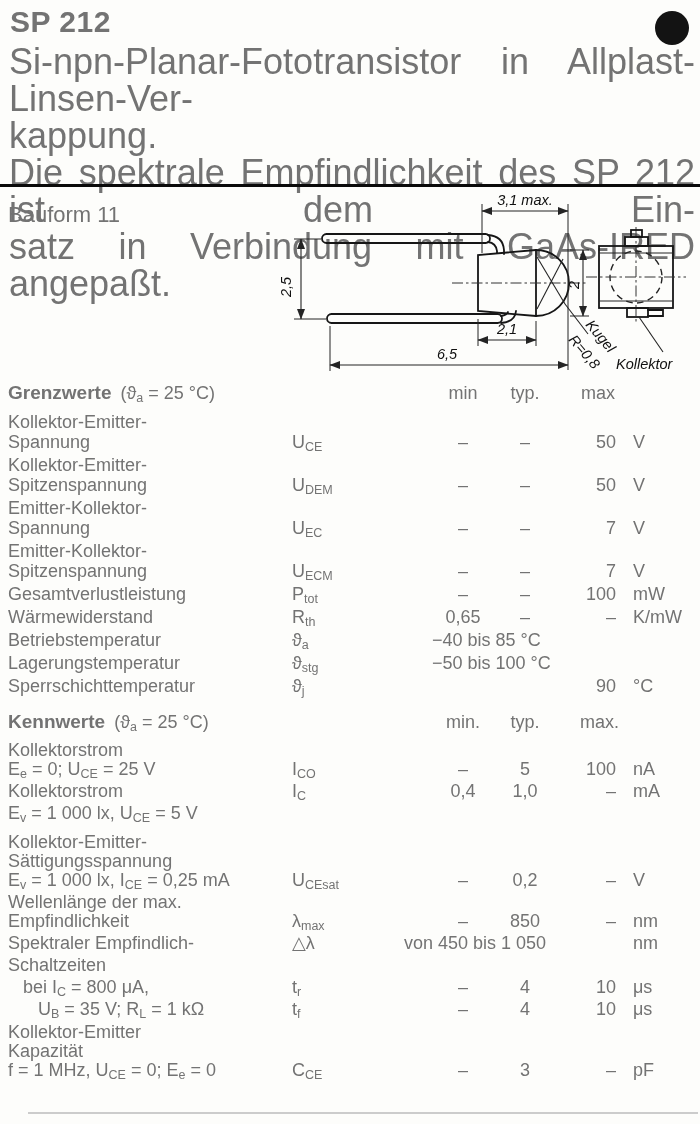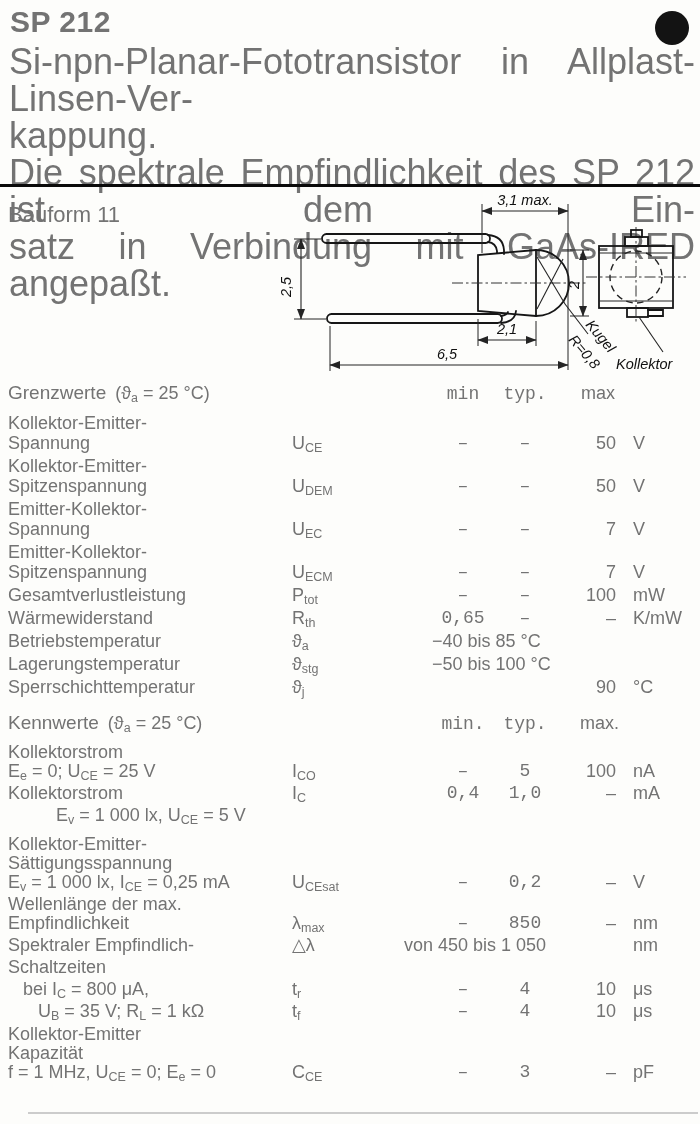--- a/index.html
+++ b/index.html
@@ -17,30 +17,30 @@
   .intro-line:nth-child(odd){text-align-last:justify;}
   .rule{position:absolute;left:0;top:184px;width:700px;height:3px;background:#0a0a0a;}
   .bauform{position:absolute;left:8px;top:202px;font-size:22px;}
   .drawing{position:absolute;left:275px;top:193px;}
   .bottom-line{position:absolute;left:28px;top:1112px;width:670px;height:2px;background:#cccccc;}
 
   
   .tables{position:absolute;left:8px;top:383px;width:688px;font-size:18px;line-height:20px;}
   .trow{display:grid;grid-template-columns:284px 140px 62px 62px 60px 1fr;align-items:end;margin-bottom:3px;}
   .thead{margin-bottom:9px;align-items:baseline;}
-  .sec-title{font-weight:400;font-size:19px;}
-  .c-min,.c-typ{text-align:center;font-family:Liberation Mono, monospace;}
+  .sec-title{font-weight:700;font-size:19px;}
+  .c-min,.c-typ{text-align:center;}
   .c-max{text-align:right;}
   .thead .c-max{text-align:center;padding-left:24px;}
   .c-unit{padding-left:17px;}
   .c-span{grid-column:3/6;white-space:pre;}
   .lline{white-space:pre-wrap;}
   sub{font-size:12.5px;vertical-align:-3px;line-height:0;}
   .tsec-kennwerte{margin-top:16px;line-height:19px;}
-  .tsec-kennwerte .trow:nth-child(4){margin-bottom:10px;margin-left:48px;}
+  .tsec-kennwerte .trow:nth-child(4){margin-bottom:10px;}
   .tsec-kennwerte .trow:nth-child(10){margin-bottom:4px;}
   .tsec-kennwerte .c-span{margin-left:-28px;}
 
   
   .ln{stroke:#161616;stroke-width:1.8;fill:none;stroke-linecap:round;}
   .thin{stroke:#242424;stroke-width:1.1;fill:none;}
   .cl{stroke:#333;stroke-width:1;stroke-dasharray:11 3 2.5 3;fill:none;}
   .dsh{stroke:#242424;stroke-width:1.4;stroke-dasharray:6.5 4.5;fill:none;}
   .dim{stroke:#242424;stroke-width:1.1;fill:none;}
   .ext{stroke:#242424;stroke-width:1;fill:none;}

